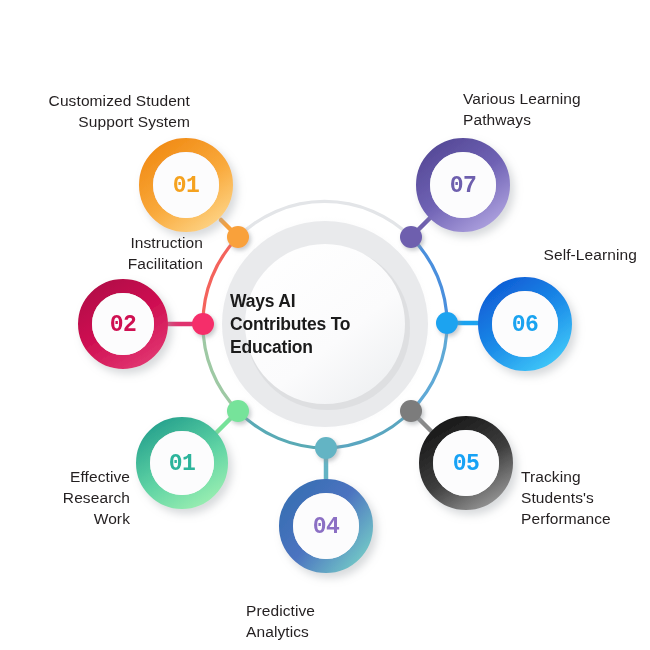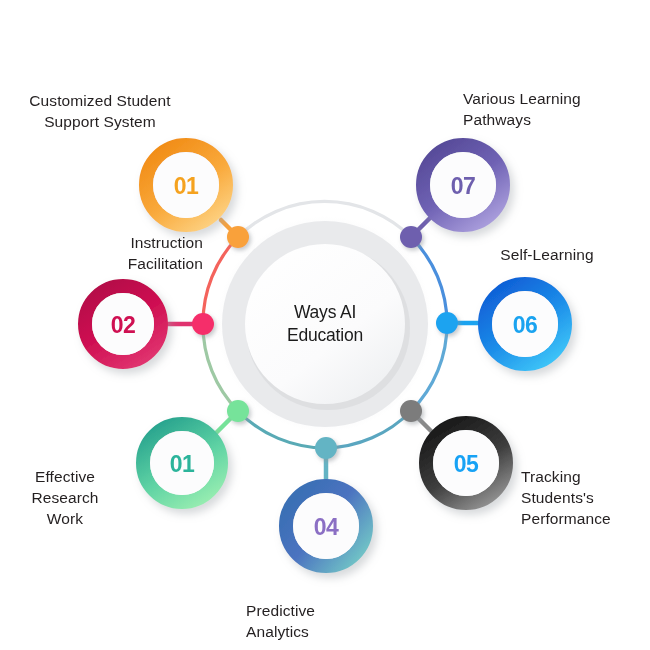--- a/index.html
+++ b/index.html
@@ -23,42 +23,42 @@
   }
   .label {
     position: absolute;
     font-family: "Liberation Sans", sans-serif;
     font-size: 15.5px;
     line-height: 21px;
     color: #231f20;
     letter-spacing: 0.1px;
     white-space: pre-line;
   }
-  .label-r { text-align: center; }
+  .label-r { text-align: right; }
   .label-l { text-align: left; }
   .label-c { text-align: left; margin-top: 22px; }
 
   .node-num {
     position: absolute;
-    font-family: Liberation Sans, sans-serif;
+    font-family: Liberation Mono, monospace;
     font-weight: bold;
     font-size: 23px;
     letter-spacing: -0.5px;
     text-align: right;
     transform: translate(-50%, -50%);
   }
   .center-text {
     position: absolute;
     left: 325px;
     top: 324px;
     transform: translate(-50%, -50%);
     width: 190px;
-    text-align: center;
+    text-align: left;
     font-family: "Liberation Sans", sans-serif;
-    font-weight: normal;
+    font-weight: bold;
     font-size: 17.5px;
     line-height: 23px;
     color: #1b1b1b;
     letter-spacing: -0.2px;
   }
 </style>
 </head>
 <body>
 
 <div id="infographic">
@@ -210,20 +210,21 @@
       <circle cx="238" cy="411" r="11" fill="#76e39a" filter="url(#dotShadow)"></circle>
       <circle cx="326" cy="448" r="11" fill="#63b4c4" filter="url(#dotShadow)"></circle>
       <circle cx="411" cy="411" r="11" fill="#7c7c7c" filter="url(#dotShadow)"></circle>
       <circle cx="447" cy="323" r="11" fill="#1aa3f0" filter="url(#dotShadow)"></circle>
       <circle cx="411" cy="237" r="11" fill="#6e5fae" filter="url(#dotShadow)"></circle>
     </g>
   </svg>
 
   <div class="center-text">
     <div>Ways AI</div>
+    <div>Contributes To</div>
     <div>Education</div>
   </div>
 
   <div class="node-num" style="left:186px;top:186px;color:#f5a21f">01</div>
   <div class="node-num" style="left:123px;top:325px;color:#cf1052">02</div>
   <div class="node-num" style="left:182px;top:464px;color:#2cb49b">01</div>
   <div class="node-num" style="left:326px;top:527px;color:#8b6fc4">04</div>
   <div class="node-num" style="left:466px;top:464px;color:#17a2f5">05</div>
   <div class="node-num" style="left:525px;top:325px;color:#1aa3f0">06</div>
   <div class="node-num" style="left:463px;top:186px;color:#6e5fae">07</div>

